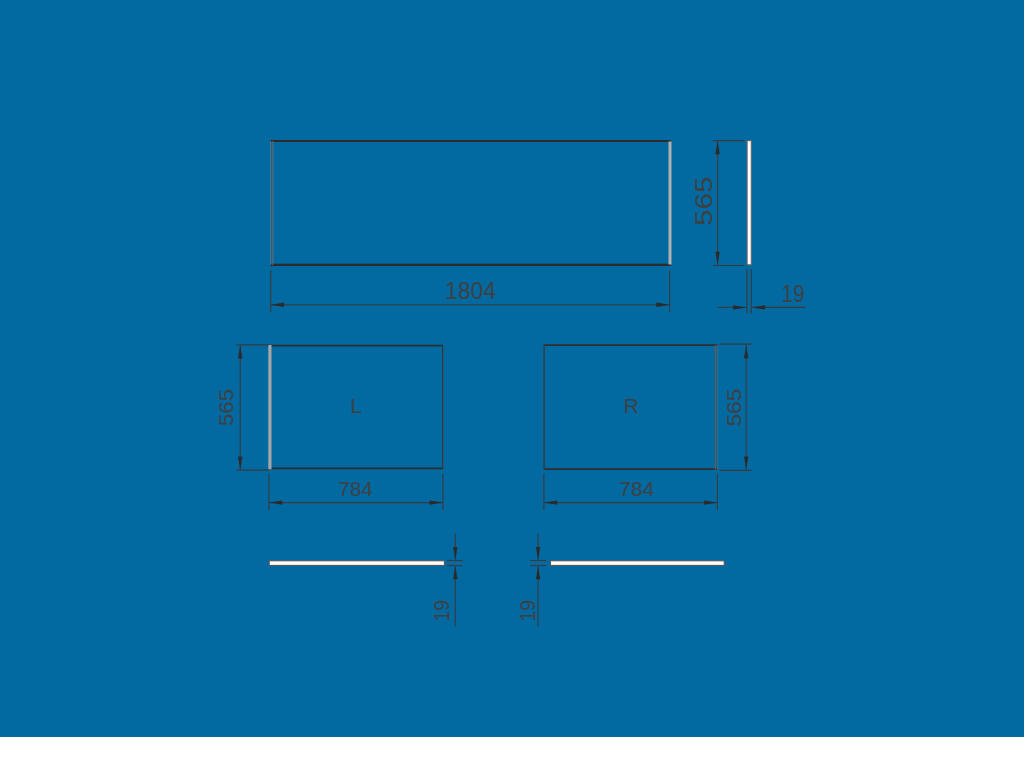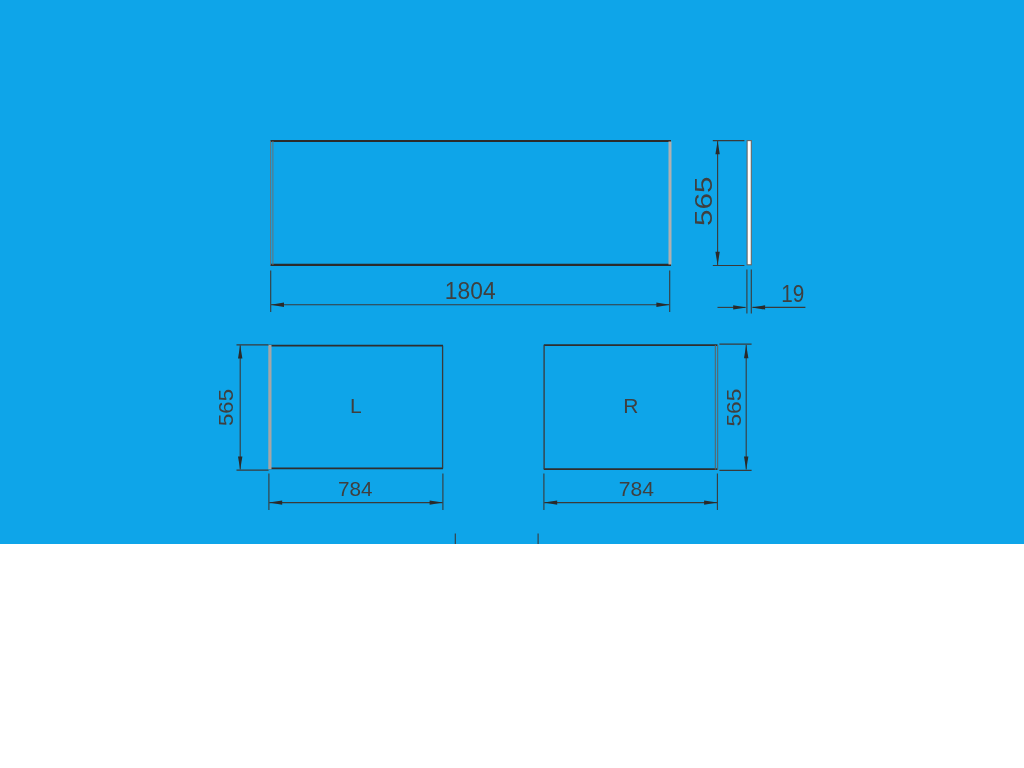--- a/index.html
+++ b/index.html
@@ -1,16 +1,16 @@
 <!DOCTYPE html>
 <html><head>
 <meta charset="utf-8">
 <style>
   html,body{margin:0;padding:0;background:#ffffff;}
-  .page{width:1024px;height:544px;position:relative;background:#0ea5e9;overflow:hidden;}
+  .page{width:1024px;height:737px;position:relative;background:#0369a1;overflow:hidden;}
   svg{position:absolute;left:0;top:0;}
   text{font-family:"Liberation Sans",sans-serif;fill:#3f3f3f;}
 </style>
 </head>
 <body>
 
 <div class="page">
 <svg width="1024" height="768" viewBox="0 0 1024 768">
   <defs>
     <marker id="none"></marker>

